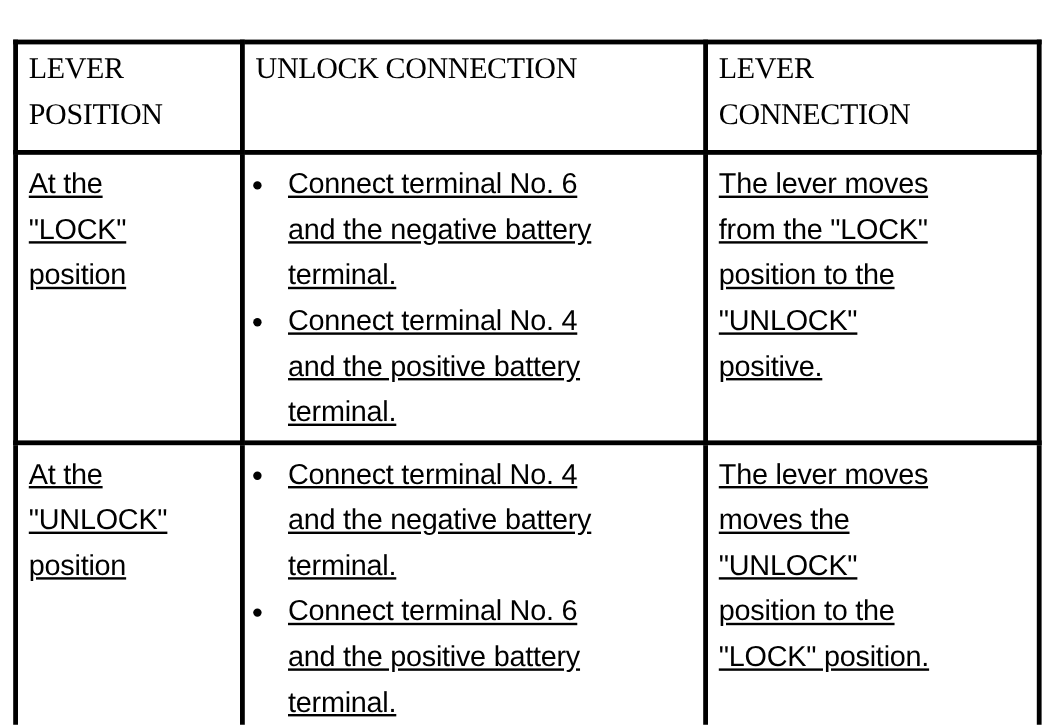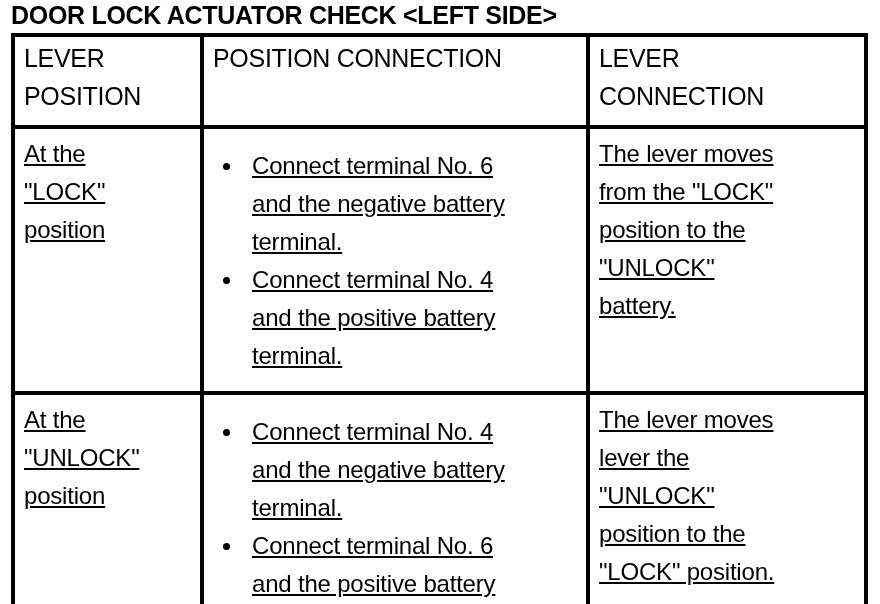--- a/index.html
+++ b/index.html
@@ -50,41 +50,41 @@
     vertical-align: top;
     padding: 0;
     background: #ffffff;
   }
 
   
   .col-1 { width: 189px; }
   .col-2 { width: 386px; }
   .col-3 { width: 278px; }
 
-  .row-head td { height: 88px; }
+  .row-head td { height: 88px; font-family: Liberation Serif, serif; }
   .row-body td { height: 226px; text-decoration: underline; }
 
   .cell-inner {
     padding: 6px 8px 4px 9px;
     font-size: 24px;
     line-height: 38px;
     letter-spacing: -0.2px;
   }
   .head-inner {
     padding: 2px 8px 4px 9px;
     font-size: 25px;
     line-height: 38px;
     letter-spacing: -0.3px;
   }
 
   .tline { display: block; white-space: nowrap; }
 
   
   ul.bullets {
-    margin: 12px;
+    margin: 0;
     padding: 0;
     list-style: none;
   }
   ul.bullets > li {
     position: relative;
     padding-left: 36px;
     margin: 0 0 0 0;
     font-size: 24px;
     line-height: 38px;
     letter-spacing: -0.2px;
@@ -98,40 +98,39 @@
     background: #000000;
     border-radius: 50%;
   }
   ul.bullets > li .li-line { display: block; white-space: nowrap; }
 </style>
 </head>
 <body>
 
 <div id="page">
 
-  <div id="doc-title">DOOR LOCK ACTUATOR CHECK &lt;LEFT SIDE&gt;</div>
 
   <table id="spec-table">
     <colgroup>
       <col class="col-1">
       <col class="col-2">
       <col class="col-3">
     </colgroup>
     <tbody>
 
       <tr class="row-head">
         <td>
           <div class="head-inner">
             <span class="tline">LEVER</span>
             <span class="tline">POSITION</span>
           </div>
         </td>
         <td>
           <div class="head-inner">
-            <span class="tline">POSITION CONNECTION</span>
+            <span class="tline">UNLOCK CONNECTION</span>
           </div>
         </td>
         <td>
           <div class="head-inner">
             <span class="tline">LEVER</span>
             <span class="tline">CONNECTION</span>
           </div>
         </td>
       </tr>
 
@@ -160,21 +159,21 @@
               </li>
             </ul>
           </div>
         </td>
         <td>
           <div class="cell-inner">
             <span class="tline">The lever moves</span>
             <span class="tline">from the "LOCK"</span>
             <span class="tline">position to the</span>
             <span class="tline">"UNLOCK"</span>
-            <span class="tline">battery.</span>
+            <span class="tline">positive.</span>
           </div>
         </td>
       </tr>
 
       <tr class="row-body">
         <td>
           <div class="cell-inner">
             <span class="tline">At the</span>
             <span class="tline">"UNLOCK"</span>
             <span class="tline">position</span>
@@ -194,21 +193,21 @@
                 <span class="li-line">Connect terminal No. 6</span>
                 <span class="li-line">and the positive battery</span>
                 <span class="li-line">terminal.</span>
               </li>
             </ul>
           </div>
         </td>
         <td>
           <div class="cell-inner">
             <span class="tline">The lever moves</span>
-            <span class="tline">lever the</span>
+            <span class="tline">moves the</span>
             <span class="tline">"UNLOCK"</span>
             <span class="tline">position to the</span>
             <span class="tline">"LOCK" position.</span>
           </div>
         </td>
       </tr>
 
     </tbody>
   </table>
 

